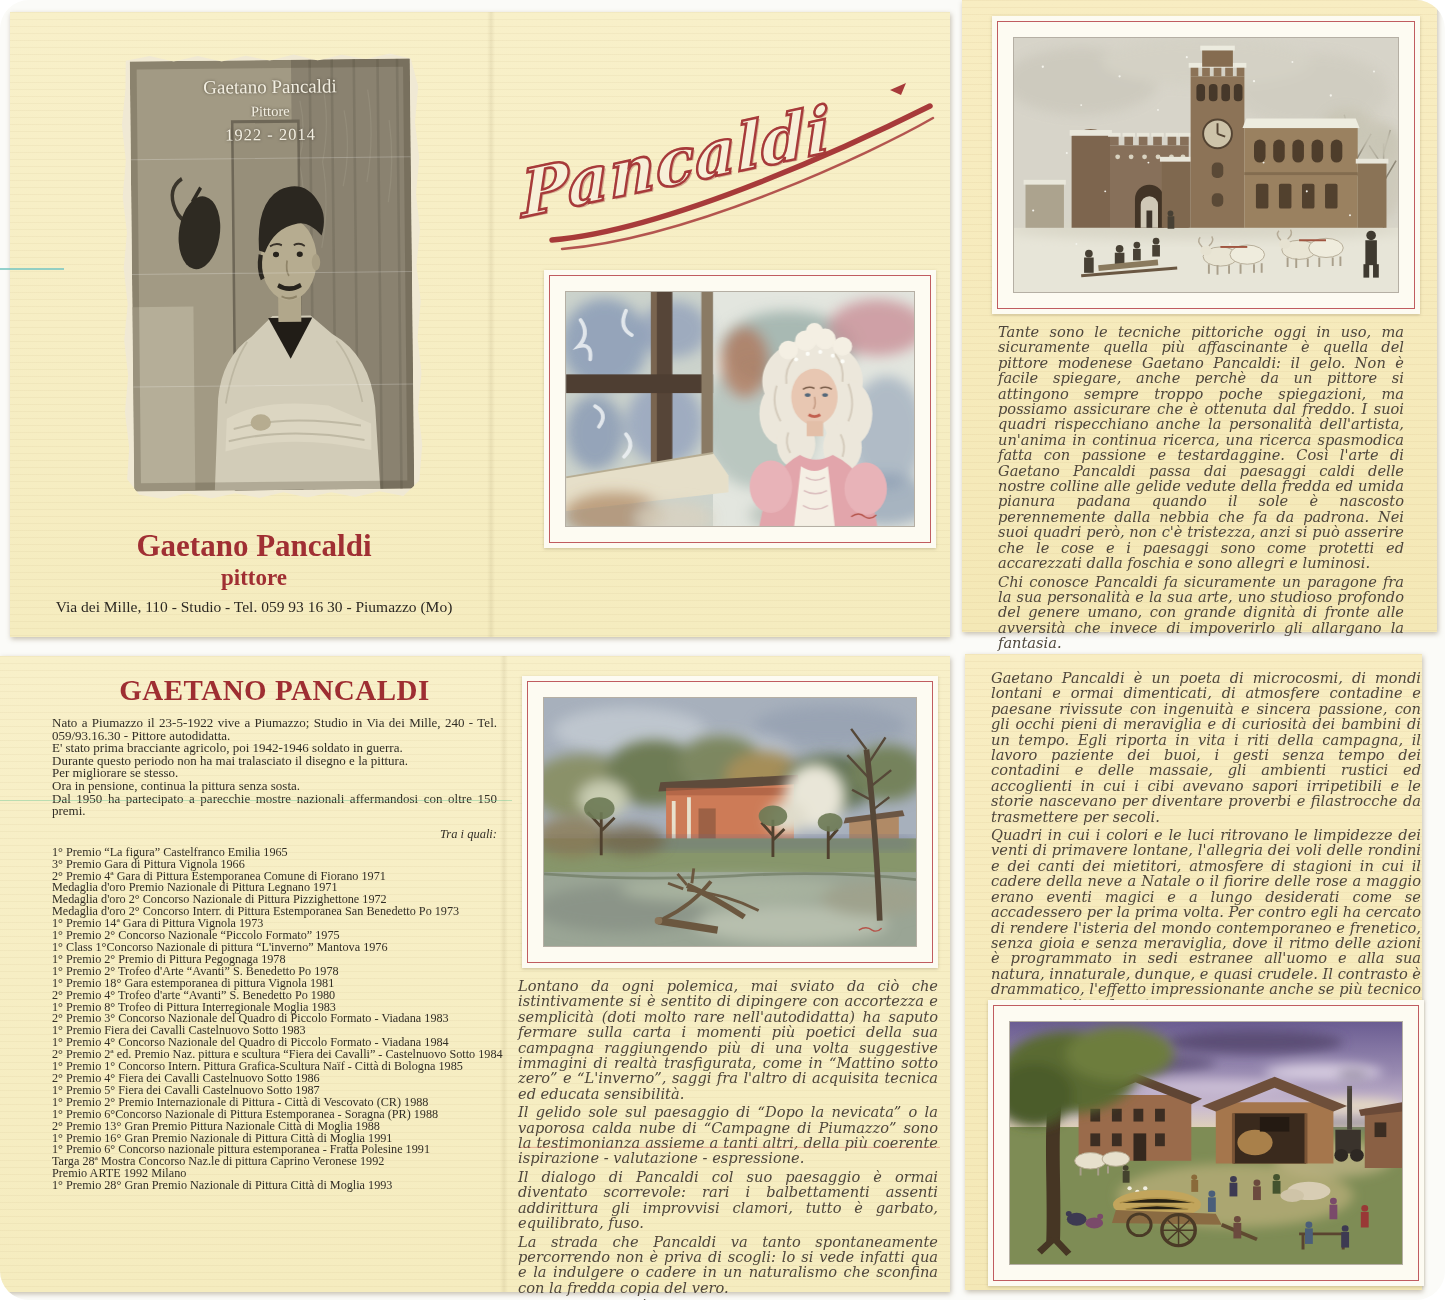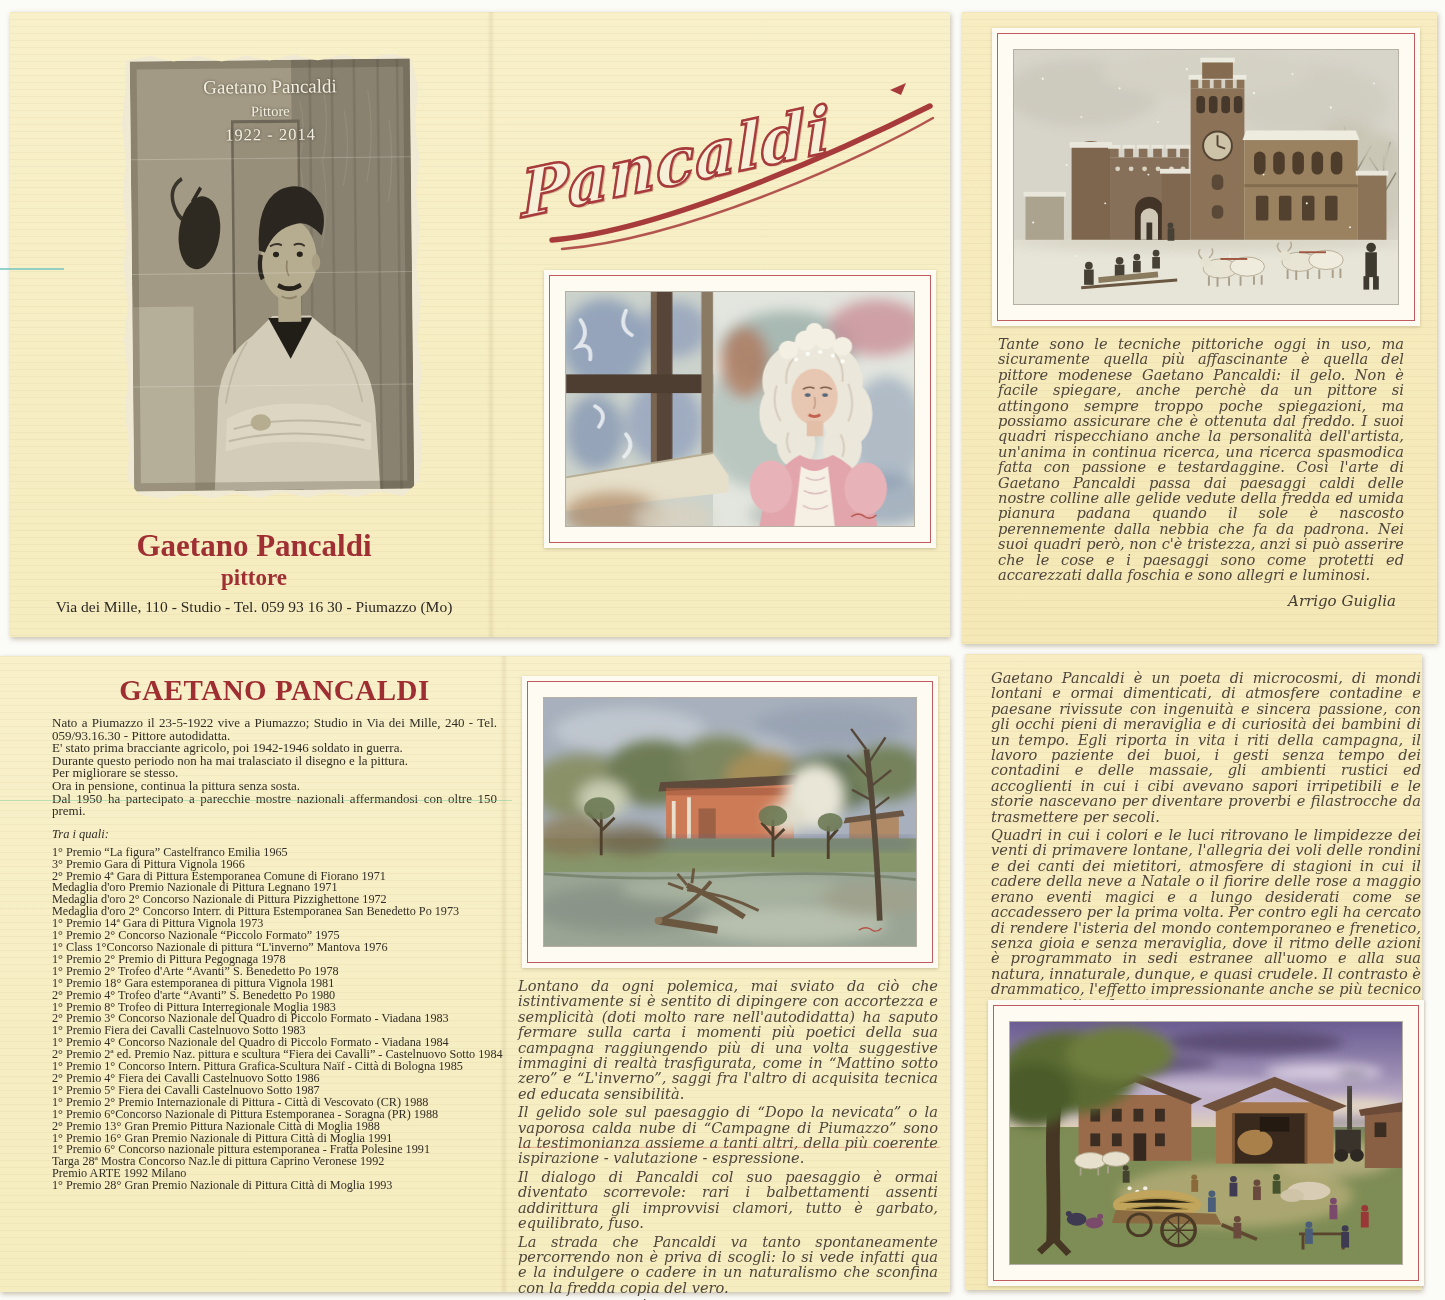--- a/index.html
+++ b/index.html
@@ -1,24 +1,24 @@
 <!DOCTYPE html>
 <html><head>
 <meta charset="utf-8">
 <title>Pancaldi Brochure Scan</title>
 <style>
   html,body{margin:0;padding:0;}
   .page{position:relative;width:1445px;height:1300px;background:#fbfbf8;overflow:hidden;
-        font-family:"Liberation Serif",serif;}
+        font-family:"Liberation Serif",serif;border-radius:29px;}
   .paper{position:absolute;
      background:repeating-linear-gradient(180deg, rgba(190,168,120,0.10) 0 1px, rgba(0,0,0,0) 1px 7px),
                 linear-gradient(#f8f0c9,#f5ecbf);
      box-shadow:1px 2px 5px rgba(130,115,85,.45);}
   .sheet-top{left:10px;top:12px;width:940px;height:625px;}
-  .card-top-right{left:962px;top:12px;width:475px;height:632px;
+  .card-top-right{left:962px;top:0;width:475px;height:632px;
      background:repeating-linear-gradient(180deg, rgba(190,160,110,0.10) 0 1px, rgba(0,0,0,0) 1px 7px),
                 linear-gradient(#f8edc2,#f4e8b6);}
   .sheet-bottom{left:0;top:656px;width:950px;height:636px;}
   .card-bottom-right{left:965px;top:654px;width:457px;height:636px;
      background:repeating-linear-gradient(180deg, rgba(190,160,110,0.10) 0 1px, rgba(0,0,0,0) 1px 7px),
                 linear-gradient(#f8edc2,#f4e8b6);}
   .sheet-top::after{content:"";position:absolute;left:477px;top:0;width:8px;height:100%;
      background:linear-gradient(90deg,rgba(0,0,0,0),rgba(120,100,60,.10),rgba(0,0,0,0));}
   .sheet-bottom::after{content:"";position:absolute;left:500px;top:0;width:8px;height:100%;
      background:linear-gradient(90deg,rgba(0,0,0,0),rgba(120,100,60,.10),rgba(0,0,0,0));}
@@ -65,21 +65,21 @@
   .essay .author{text-align:right;font-family:"DejaVu Serif",serif;font-style:italic;font-size:15px;
      color:#443c32;margin-top:9px;padding-right:8px;}
   .essay-guiglia{position:absolute;left:36px;top:324px;width:406px;}
   .essay-manfredi{position:absolute;left:26px;top:16px;width:430px;}
   .essay-fregni{position:absolute;left:518px;top:322px;width:420px;}
 
   
   .bio{position:absolute;left:52px;top:18px;width:445px;}
   .bio h2{margin:0 0 10px;text-align:center;font-size:29px;letter-spacing:.5px;color:#9e2e32;}
   .bio p{margin:0;text-align:justify;font-size:13px;line-height:12.6px;color:#322e26;}
-  .prizes-intro{text-align:left;font-style:italic;font-size:12.5px;margin:9px 0 5px;color:#322e26;}
+  .prizes-intro{text-align:right;font-style:italic;font-size:12.5px;margin:9px 0 5px;color:#322e26;}
   .prizes div{font-size:12.2px;line-height:11.9px;color:#322e26;white-space:nowrap;}
 
   
   .scanline{position:absolute;}
   .sl1{left:0;top:268px;width:64px;height:2px;background:#79c7c2;opacity:.8;}
   .sl2{left:0;top:800px;width:512px;height:1px;background:rgba(110,200,150,.45);}
   .sl3{left:520px;top:1147px;width:420px;height:1px;background:rgba(220,90,90,.4);}
 </style>
 </head>
 <body>
@@ -387,20 +387,21 @@
             <rect x="374" y="236" width="6" height="14"></rect>
         </g>
         <g fill="#474034">
             <circle cx="163" cy="183" r="3"></circle>
             <rect x="160" y="186" width="7" height="13"></rect>
           </g>
       </svg>
     </div>
     <div class="essay essay-guiglia">
       <p>Tante sono le tecniche pittoriche oggi in uso, ma sicuramente quella più affascinante è quella del pittore modenese Gaetano Pancaldi: il gelo. Non è facile spiegare, anche perchè da un pittore si attingono sempre troppo poche spiegazioni, ma possiamo assicurare che è ottenuta dal freddo. I suoi quadri rispecchiano anche la personalità dell'artista, un'anima in continua ricerca, una ricerca spasmodica fatta con passione e testardaggine. Così l'arte di Gaetano Pancaldi passa dai paesaggi caldi delle nostre colline alle gelide vedute della fredda ed umida pianura padana quando il sole è nascosto perennemente dalla nebbia che fa da padrona. Nei suoi quadri però, non c'è tristezza, anzi si può asserire che le cose e i paesaggi sono come protetti ed accarezzati dalla foschia e sono allegri e luminosi.</p>
+      <p>Chi conosce Pancaldi fa sicuramente un paragone fra la sua personalità e la sua arte, uno studioso profondo del genere umano, con grande dignità di fronte alle avversità che invece di impoverirlo gli allargano la fantasia.</p>
       <div class="author">Arrigo Guiglia</div>
     </div>
   </section>
 
   <section class="paper sheet-bottom">
     <div class="bio">
       <h2>GAETANO PANCALDI</h2>
       <p>Nato a Piumazzo il 23-5-1922 vive a Piumazzo; Studio in Via dei Mille, 240 - Tel. 059/93.16.30 - Pittore autodidatta.</p>
       <p>E' stato prima bracciante agricolo, poi 1942-1946 soldato in guerra.</p>
       <p>Durante questo periodo non ha mai tralasciato il disegno e la pittura.</p>

